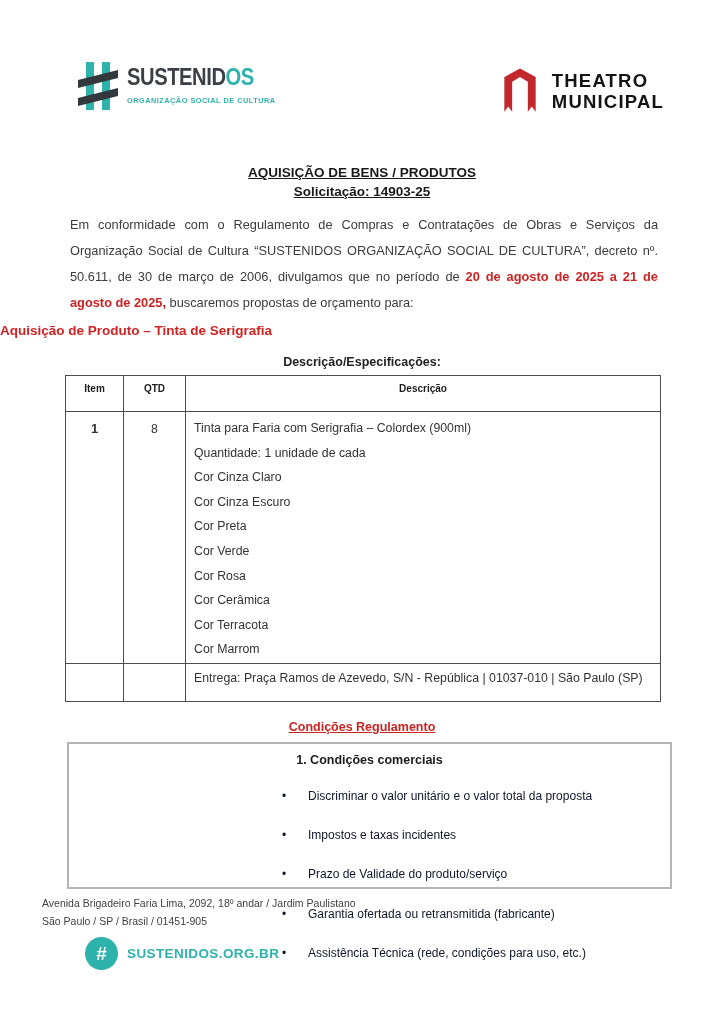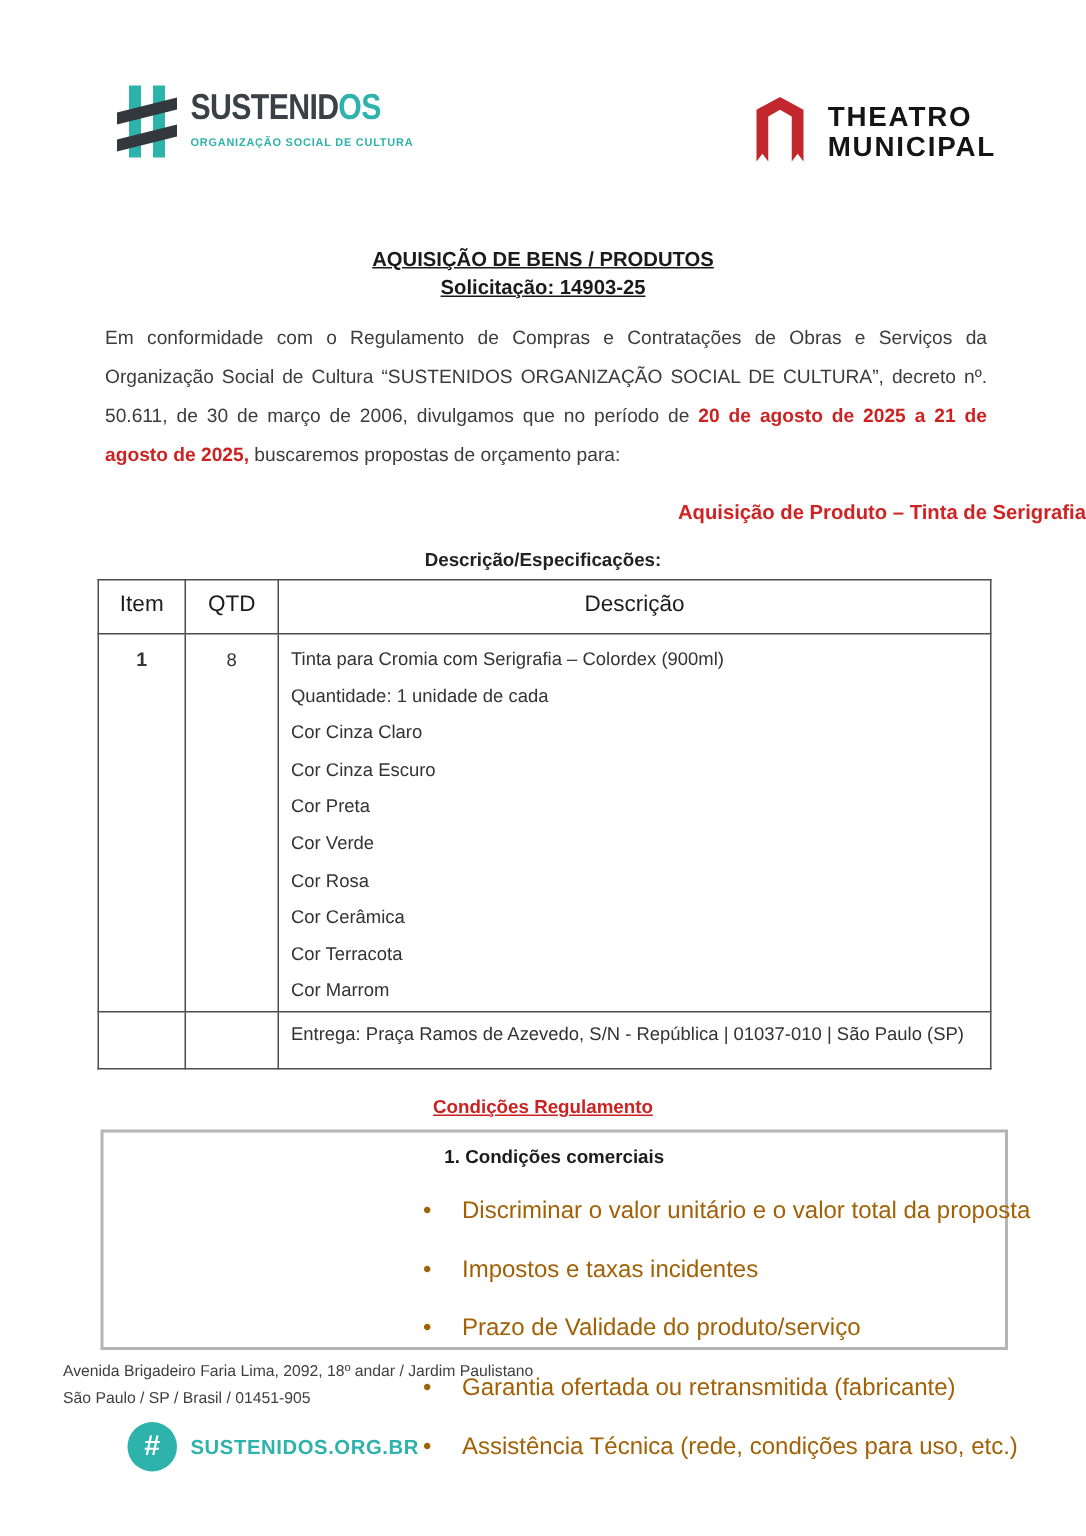--- a/index.html
+++ b/index.html
@@ -6,61 +6,61 @@
   body {
     width:724px; height:1024px;
     background:#ffffff;
     font-family:"Liberation Sans", sans-serif;
     color:#3a3a3a;
     position:relative;
     overflow:hidden;
   }
 
   
-  .header { display:flex; justify-content:space-between; align-items:flex-end; padding:58px 60px 0 78px; height:56px; }
+  .header { display:flex; justify-content:space-between; align-items:flex-start; padding:58px 60px 0 78px; height:56px; }
   .sus-logo { display:flex; gap:9px; }
   .sus-text { padding-top:7px; }
   .sus-name { font-weight:bold; font-size:24px; color:#3a4045; letter-spacing:-0.5px;
               display:inline-block; transform:scaleX(0.84); transform-origin:left; line-height:1; white-space:nowrap; }
   .sus-name .os { color:#2db3ab; }
   .sus-tagline { font-size:7.5px; font-weight:bold; color:#2db3ab; letter-spacing:0.55px; margin-top:5px;
                  display:inline-block; transform:scaleX(0.97); transform-origin:left; white-space:nowrap; }
   .theatro-logo { display:flex; gap:12px; align-items:center; margin-top:8px; }
   .theatro-text { font-weight:bold; font-size:18.5px; letter-spacing:1.2px; line-height:1.1; color:#141414; }
 
   
   .doc-title { text-align:center; margin-top:49px; font-size:13.5px; font-weight:bold; color:#1a1a1a; line-height:19px; }
   .doc-title div { text-decoration:underline; }
 
   .intro { margin:11px 66px 0 70px; font-size:12.8px; line-height:26px; text-align:justify; color:#3c3c3c; }
   .intro .hl { color:#cc2222; font-weight:bold; }
 
-  .product-title { text-align:right; color:#d02424; font-weight:bold; font-size:13.5px; margin-top:18px; line-height:16px; }
+  .product-title { text-align:left; color:#d02424; font-weight:bold; font-size:13.5px; margin-top:7px; line-height:16px; }
   .spec-heading { text-align:center; font-weight:bold; font-size:12.5px; margin-top:16px; color:#222; line-height:14px; }
 
   
   table { border-collapse:collapse; margin:6px 0 0 65px; width:596px; table-layout:fixed; }
   th, td { border:1.5px solid #4d4d4d; }
   col.c1 { width:58px; } col.c2 { width:62px; }
-  th { font-size:15px; font-weight:normal; vertical-align:top; padding-top:7px; height:36px; box-sizing:border-box; color:#1c1c1c; text-align:center; }
+  th { font-size:10px; font-weight:bold; vertical-align:top; padding-top:7px; height:36px; box-sizing:border-box; color:#1c1c1c; text-align:center; }
   td { vertical-align:top; font-size:12.3px; color:#333333; }
   .row-main td { height:252px; box-sizing:border-box; }
   .row-delivery td { height:38px; box-sizing:border-box; }
   .c-item { text-align:center; font-weight:bold; font-size:13px; padding-top:9px; }
   .c-qtd  { text-align:center; padding-top:10px; }
   .c-desc { padding:4px 8px 0 8px; }
   .desc-line { line-height:24.6px; white-space:nowrap; }
   .delivery-cell { padding:7px 8px 0 8px; }
 
   
   .commercial-heading { text-align:center; margin-top:18px; font-size:12.5px; font-weight:bold; color:#cc2222; text-decoration:underline; line-height:14px; }
   .commercial-box { margin:8px 0 0 67px; width:605px; height:147px; border:2px solid #b5b5b5; box-sizing:border-box; }
   .box-title { text-align:center; font-weight:bold; font-size:12.5px; margin-top:9px; color:#1c1c1c; line-height:14px; }
   .bullets { margin:9px 0 0 213px; }
-  .bullet { font-size:16px; line-height:19.2px; color:#a16207; position:relative; padding-left:26px; white-space:nowrap;margin-top:20px; }
+  .bullet { font-size:12px; line-height:19.2px; color:#0f172a; position:relative; padding-left:26px; white-space:nowrap;margin-top:20px; }
   .bullet::before { content:"\2022"; position:absolute; left:0; top:0; }
 
   
   .footer-address { margin:6px 0 0 42px; font-size:10.5px; line-height:17.5px; color:#3f3f3f; }
   .footer-brand { display:flex; align-items:center; gap:9px; margin:7px 0 0 85px; }
   .hash-circle { width:33px; height:33px; border-radius:50%; background:#2db3ab; color:#ffffff;
                  display:flex; align-items:center; justify-content:center; font-weight:bold; font-size:19px; flex:0 0 auto; }
   .site { color:#2db3ab; font-weight:bold; font-size:13.5px; letter-spacing:0.4px; }
 </style>
 </head>
@@ -118,21 +118,21 @@
       <th>QTD</th>
       <th>Descrição</th>
     </tr>
   </thead>
   <tbody>
     <tr class="row-main">
       <td class="c-item">1</td>
       <td class="c-qtd">8</td>
       <td class="c-desc">
         <div>
-            <div class="desc-line">Tinta para Cromia com Serigrafia – Colordex (900ml)</div>
+            <div class="desc-line">Tinta para Faria com Serigrafia – Colordex (900ml)</div>
             <div class="desc-line">Quantidade: 1 unidade de cada</div>
             <div class="desc-line">Cor Cinza Claro</div>
             <div class="desc-line">Cor Cinza Escuro</div>
             <div class="desc-line">Cor Preta</div>
             <div class="desc-line">Cor Verde</div>
             <div class="desc-line">Cor Rosa</div>
             <div class="desc-line">Cor Cerâmica</div>
             <div class="desc-line">Cor Terracota</div>
             <div class="desc-line">Cor Marrom</div>
           </div>

